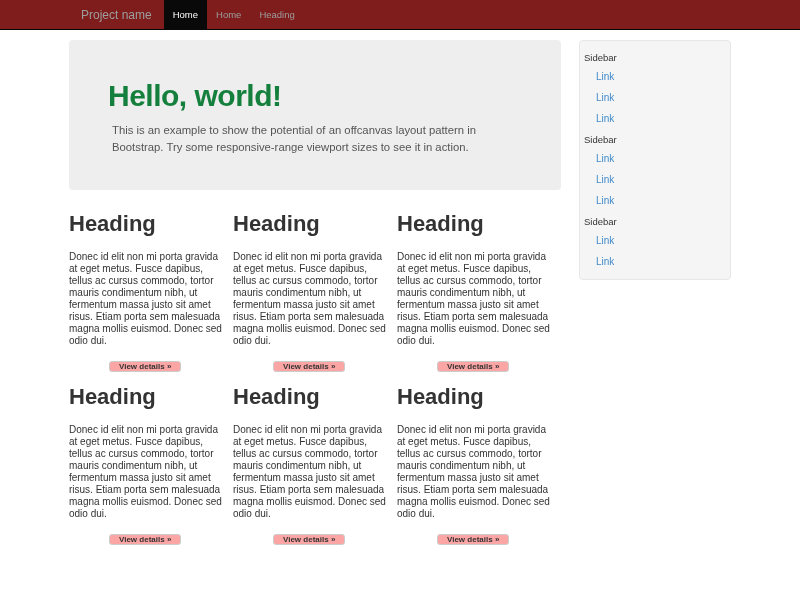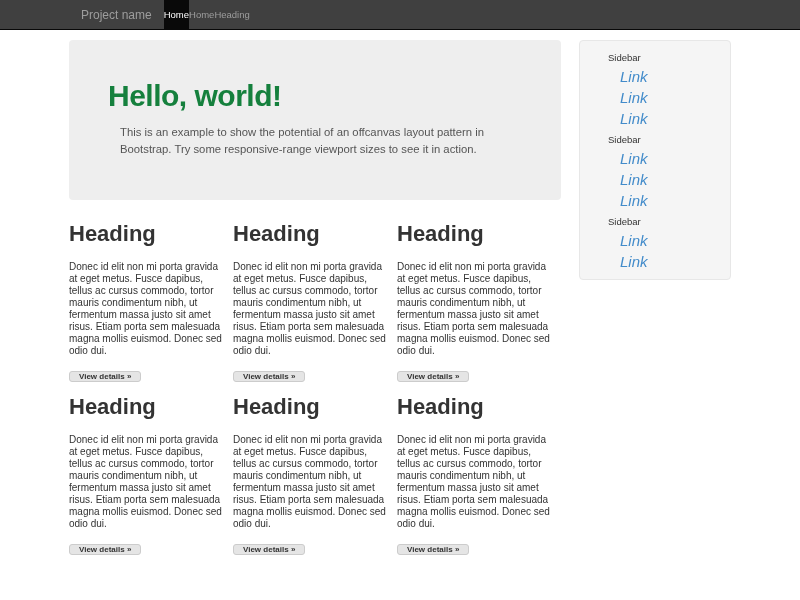--- a/index.html
+++ b/index.html
@@ -8,21 +8,21 @@
     width: 800px; height: 600px;
     background: #ffffff;
     font-family: "Liberation Sans", sans-serif;
     overflow: hidden;
     color: #333;
   }
 
   
   .navbar {
     height: 30px;
-    background: #404040;
+    background: #7f1d1d;
     border-bottom: 1px solid #080808;
   }
   .navbar-inner {
     width: 662px; height: 30px;
     margin: 0 auto;
     display: flex;
     align-items: stretch;
   }
   .brand {
     display: block;
@@ -33,21 +33,21 @@
     text-decoration: none;
     white-space: nowrap;
   }
   .nav { display: flex; list-style: none; margin: 0; padding: 0; }
   .nav li { display: block; }
   .nav a {
     display: block;
     color: #9d9d9d;
     font-size: 9.5px;
     line-height: 30px;
-    padding: 0 0;
+    padding: 0 9px;
     text-decoration: none;
   }
   .nav li.active a { background: #090909; color: #ffffff; }
 
   
   .container { width: 662px; margin: 10px auto 0; }
   .row-offcanvas { display: flex; gap: 18px; align-items: flex-start; }
   .main-col { width: 492px; }
 
   
@@ -59,21 +59,21 @@
   }
   .jumbotron h1 {
     margin: 0 0 10px;
     font-size: 30px;
     line-height: 1.05;
     font-weight: bold;
     letter-spacing: -0.5px;
     color: #15803d;
   }
   .jumbotron p {
-    margin: 12px;
+    margin: 4px;
     font-size: 11.3px;
     line-height: 17px;
     color: #555;
     max-width: 415px;
   }
 
   
   .cards-row { display: flex; gap: 8px; }
   .card { width: 156px; }
   .card h2 {
@@ -84,56 +84,56 @@
     color: #333;
   }
   .card p {
     margin: 16px 0 8px;
     font-size: 10px;
     line-height: 12px;
     color: #333;
   }
   .btn {
     display: inline-block;
-    background: #e5e5e5;
+    background: #fca5a5;
     border: 1px solid #cccccc;
     border-radius: 3px;
     padding: 0 9px;
     font-size: 8px;
     font-weight: bold;
     color: #333;
     font-family: inherit;
     cursor: pointer;
+    margin-left: 40px;
   }
 
   
   .sidebar {
     width: 152px;
     height: 240px;
     background: #f5f5f5;
     border: 1px solid #e7e7e7;
     border-radius: 4px;
-    padding: 10px 28px 14px;
+    padding: 10px 4px 14px;
     overflow: hidden;
   }
   .sidebar-group { margin: 0 0 4px; }
   .sidebar-title {
     font-size: 9.5px;
     color: #333;
     margin: 0 0 2px;
     line-height: 13px;
   }
   .sidebar-link {
     display: block;
-    font-size: 15px;
+    font-size: 10px;
     line-height: 11px;
     color: #428bca;
     text-decoration: none;
     padding: 5px 0 5px 12px;
-    font-style: italic;
   }
 
   
   footer {
     border-top: 1px solid #e5e5e5;
     margin-top: 8px;
     padding: 9px 0 0 11px;
   }
   footer p {
     margin: 0;

